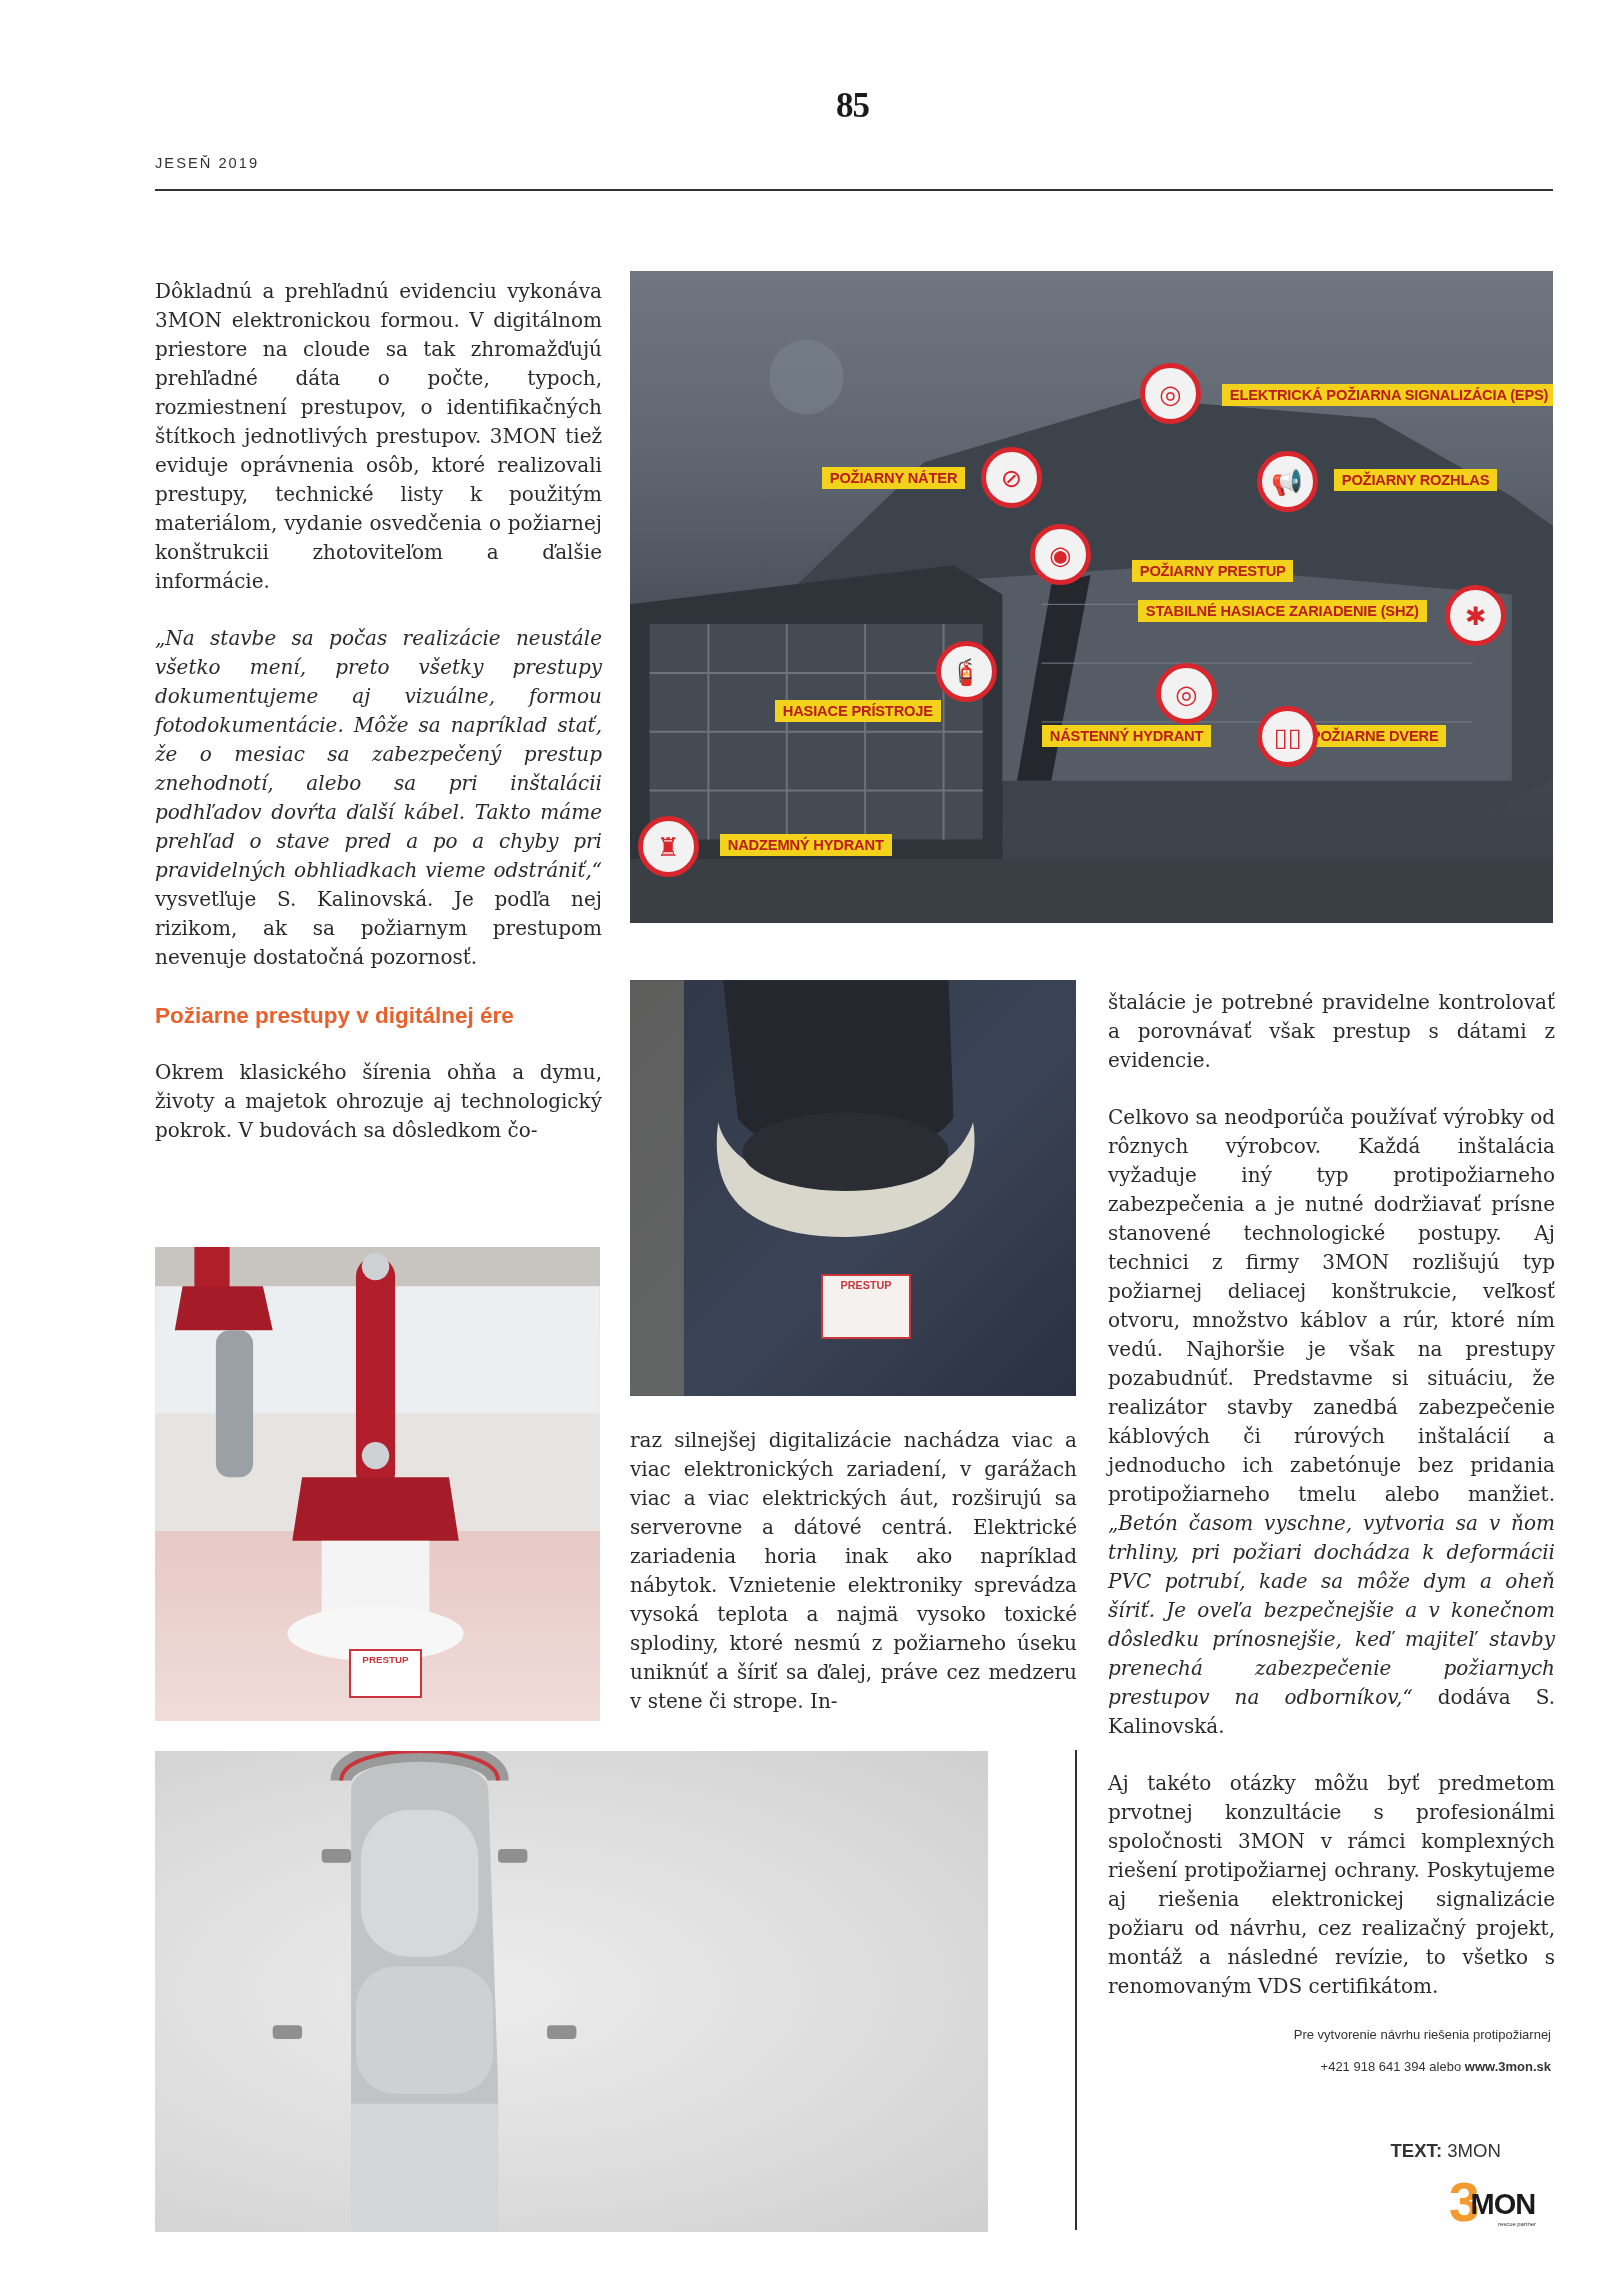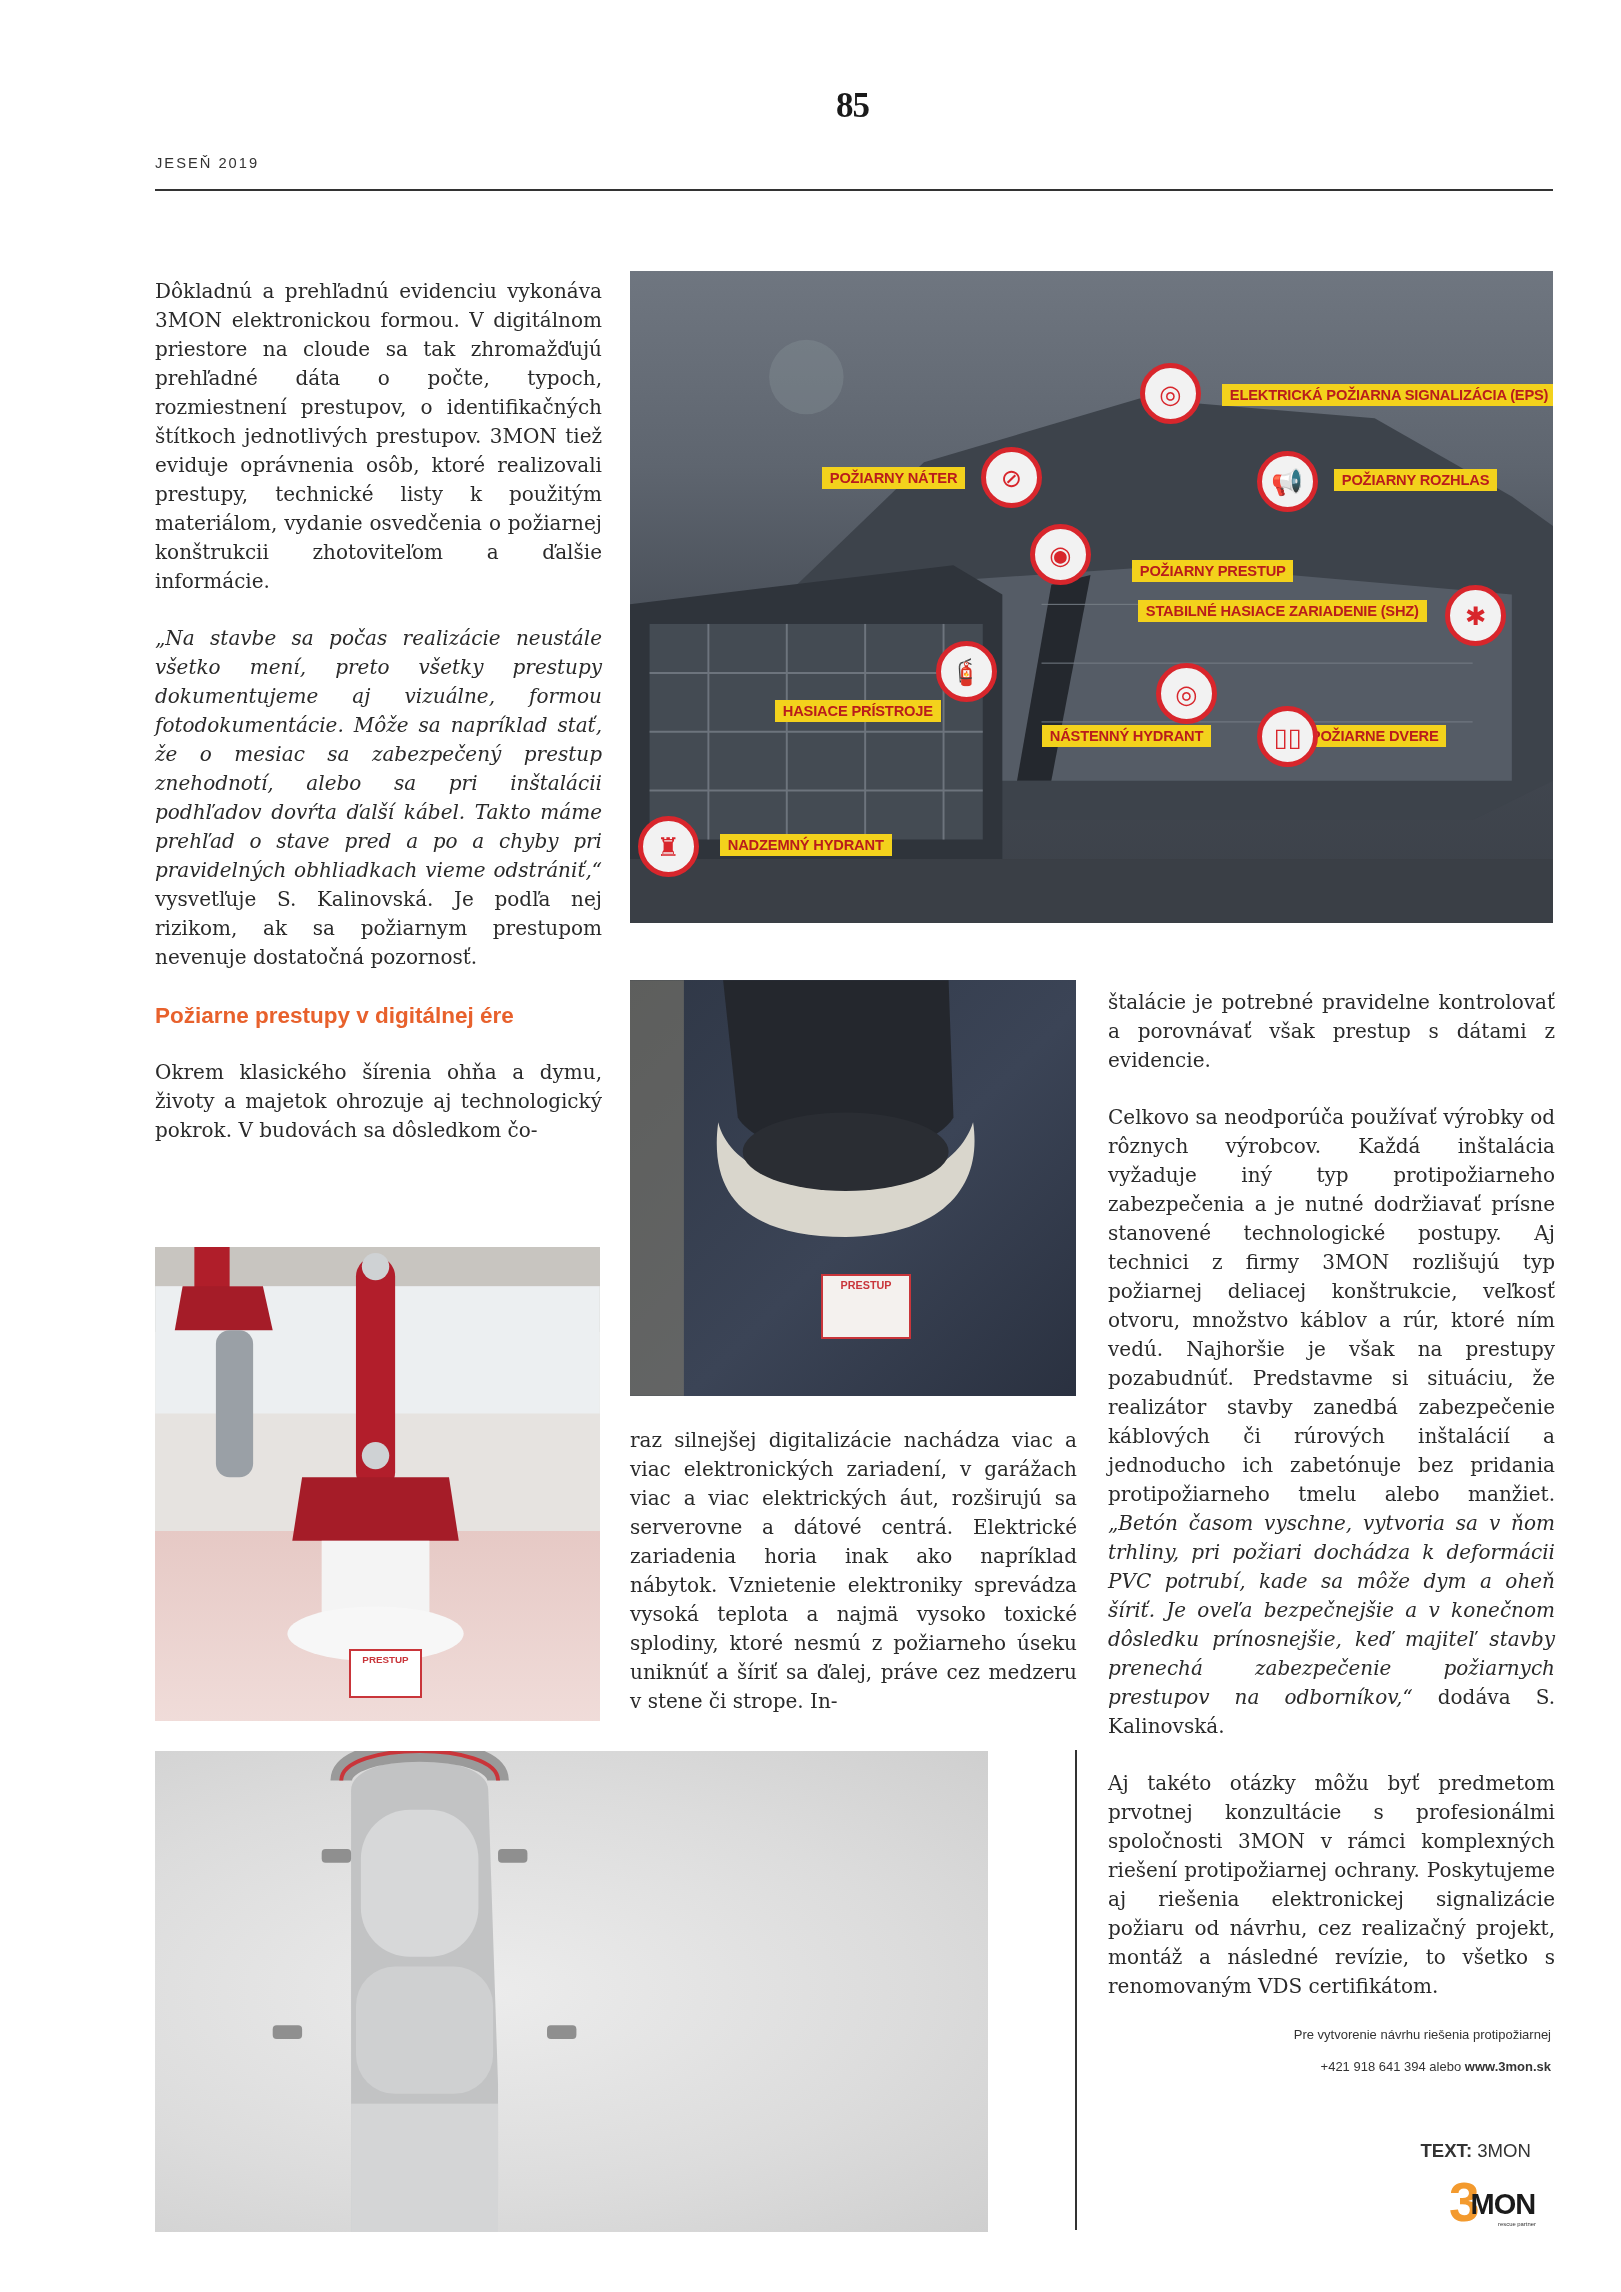--- a/index.html
+++ b/index.html
@@ -148,21 +148,21 @@
     <rect x="120" y="280" width="30" height="14" rx="4" fill="#8f8f8f"></rect>
     <rect x="400" y="280" width="30" height="14" rx="4" fill="#8f8f8f"></rect>
   </svg>
 </div>
 
 <div class="abs credit" style="left:1078px; top:2019px; width:473px; font-size:13px; line-height:32px;">
   <div>Pre vytvorenie návrhu riešenia protipožiarnej</div>
   <div><span>+421 918 641 394 alebo </span><b>www.3mon.sk</b></div>
 </div>
 
-<div class="abs credit" style="left:1058px; top:2140px; width:473px; font-size:18.6px;">
+<div class="abs credit" style="left:1028px; top:2140px; width:473px; font-size:18.6px;">
   <b>TEXT:</b> <span>3MON</span>
 </div>
 
 <div class="abs" style="left:1449px; top:2174px; width:108px; height:69px;">
   <span class="logo-3 abs" style="left:0; top:-3.9px;">3</span>
   <span class="logo-mon abs" style="left:21.6px; top:13.7px;">MON</span>
   <span class="abs" style="left:49px; top:47px; font-family:'Liberation Sans',sans-serif; font-size:5.9px; color:#333;">rescue partner</span>
 </div>
 
 

